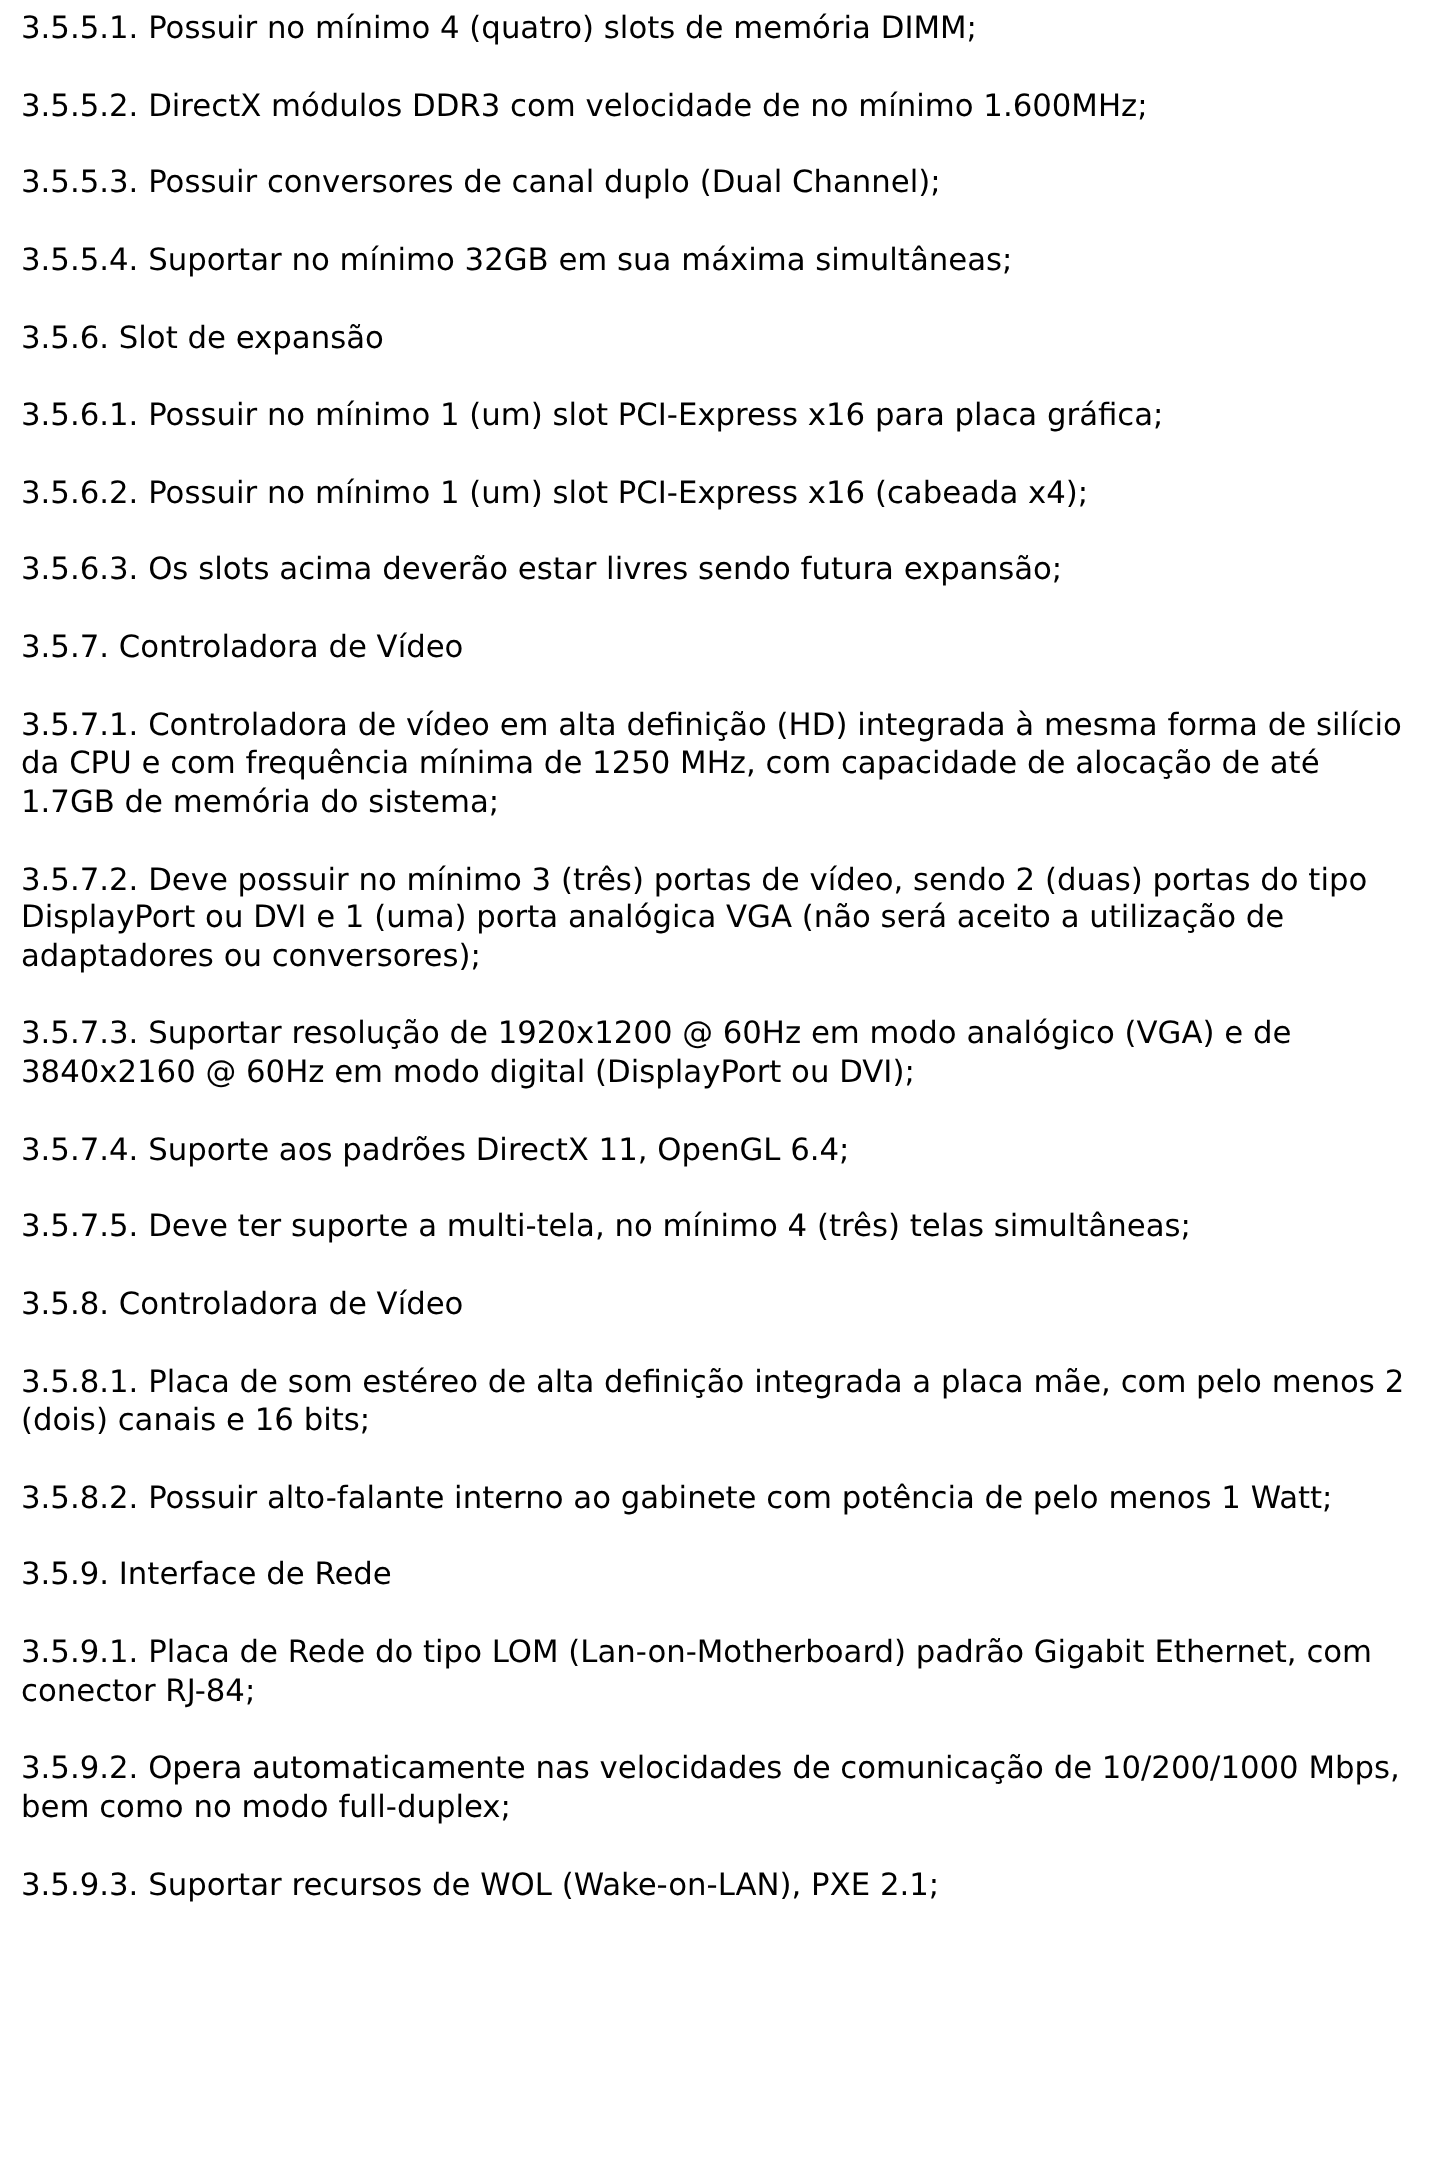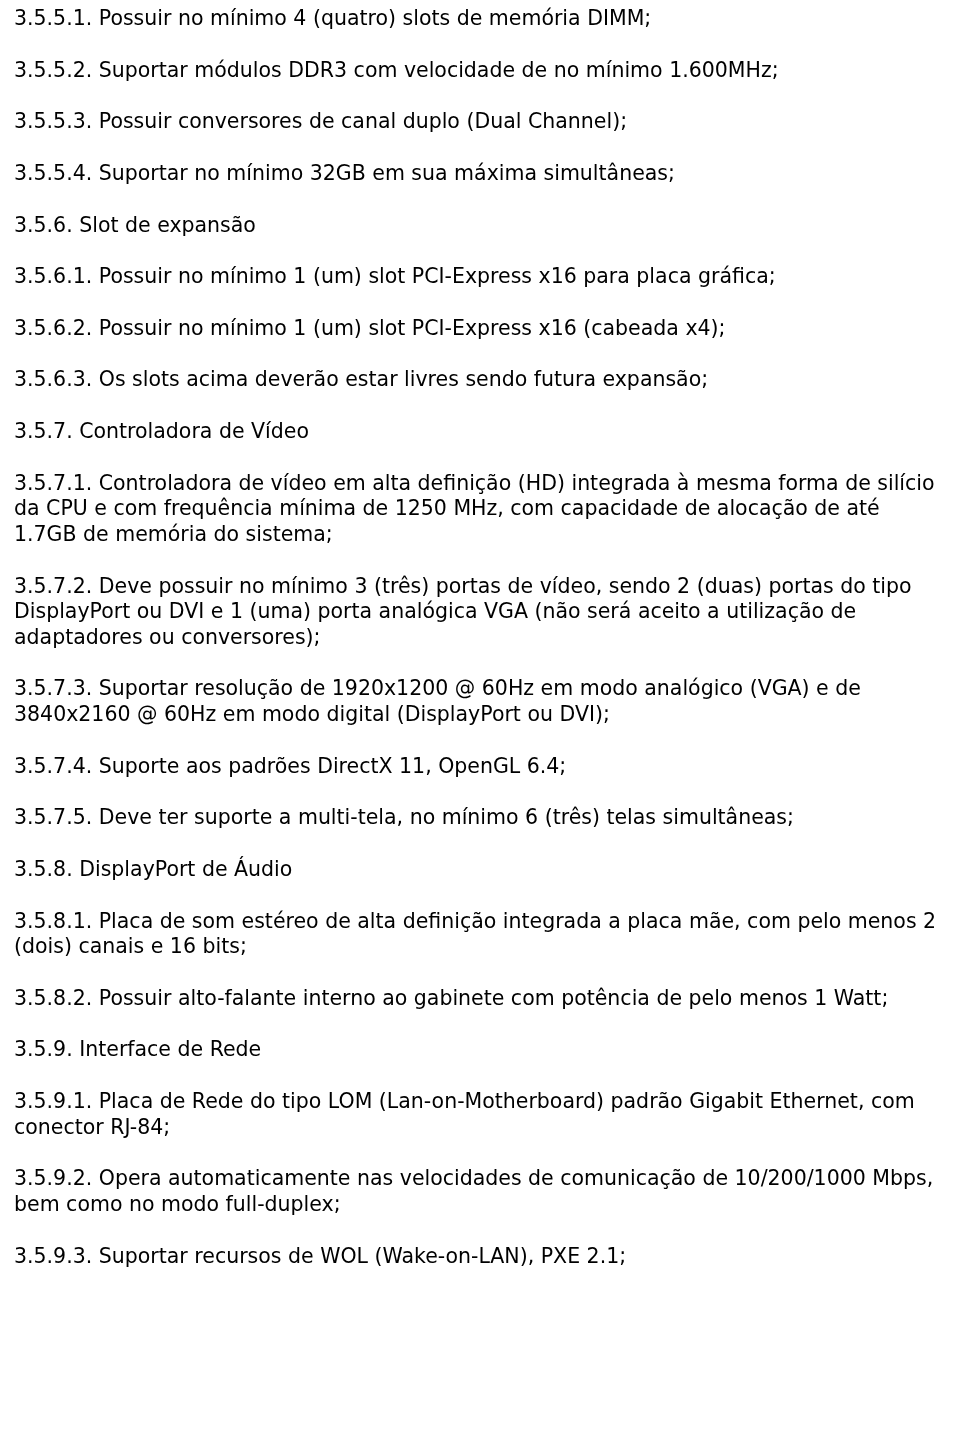--- a/index.html
+++ b/index.html
@@ -13,32 +13,32 @@
     padding:6px 14px 30px 14px;
     box-sizing:border-box;
   }
   p{margin:0 0 26px 0}
   .justify{text-align:justify}
 </style>
 </head>
 <body>
 
 <p>3.5.5.1. Possuir no mínimo 4 (quatro) slots de memória DIMM;</p>
-<p>3.5.5.2. Suportar módulos DDR3 com velocidade de no mínimo 1.600MHz;</p>
+<p>3.5.5.2. DirectX módulos DDR3 com velocidade de no mínimo 1.600MHz;</p>
 <p>3.5.5.3. Possuir conversores de canal duplo (Dual Channel);</p>
 <p>3.5.5.4. Suportar no mínimo 32GB em sua máxima simultâneas;</p>
 <p>3.5.6. Slot de expansão</p>
 <p>3.5.6.1. Possuir no mínimo 1 (um) slot PCI-Express x16 para placa gráfica;</p>
 <p>3.5.6.2. Possuir no mínimo 1 (um) slot PCI-Express x16 (cabeada x4);</p>
 <p>3.5.6.3. Os slots acima deverão estar livres sendo futura expansão;</p>
 <p>3.5.7. Controladora de Vídeo</p>
 <p>3.5.7.1. Controladora de vídeo em alta definição (HD) integrada à mesma forma de silício da CPU e com frequência mínima de 1250 MHz, com capacidade de alocação de até 1.7GB de memória do sistema;</p>
 <p>3.5.7.2. Deve possuir no mínimo 3 (três) portas de vídeo, sendo 2 (duas) portas do tipo DisplayPort ou DVI e 1 (uma) porta analógica VGA (não será aceito a utilização de adaptadores ou conversores);</p>
 <p>3.5.7.3. Suportar resolução de 1920x1200 @ 60Hz em modo analógico (VGA) e de 3840x2160 @ 60Hz em modo digital (DisplayPort ou DVI);</p>
 <p>3.5.7.4. Suporte aos padrões DirectX 11, OpenGL 6.4;</p>
-<p>3.5.7.5. Deve ter suporte a multi-tela, no mínimo 6 (três) telas simultâneas;</p>
-<p>3.5.8. DisplayPort de Áudio</p>
+<p>3.5.7.5. Deve ter suporte a multi-tela, no mínimo 4 (três) telas simultâneas;</p>
+<p>3.5.8. Controladora de Vídeo</p>
 <p>3.5.8.1. Placa de som estéreo de alta definição integrada a placa mãe, com pelo menos 2 (dois) canais e 16 bits;</p>
 <p class="justify">3.5.8.2. Possuir alto-falante interno ao gabinete com potência de pelo menos  1 Watt;</p>
 <p>3.5.9. Interface de Rede</p>
 <p>3.5.9.1. Placa de Rede do tipo LOM (Lan-on-Motherboard) padrão Gigabit Ethernet, com conector RJ-84;</p>
 <p>3.5.9.2. Opera automaticamente nas velocidades de comunicação de 10/200/1000 Mbps, bem como no modo full-duplex;</p>
 <p>3.5.9.3. Suportar recursos de WOL (Wake-on-LAN), PXE 2.1;</p>
 
 </body></html>

